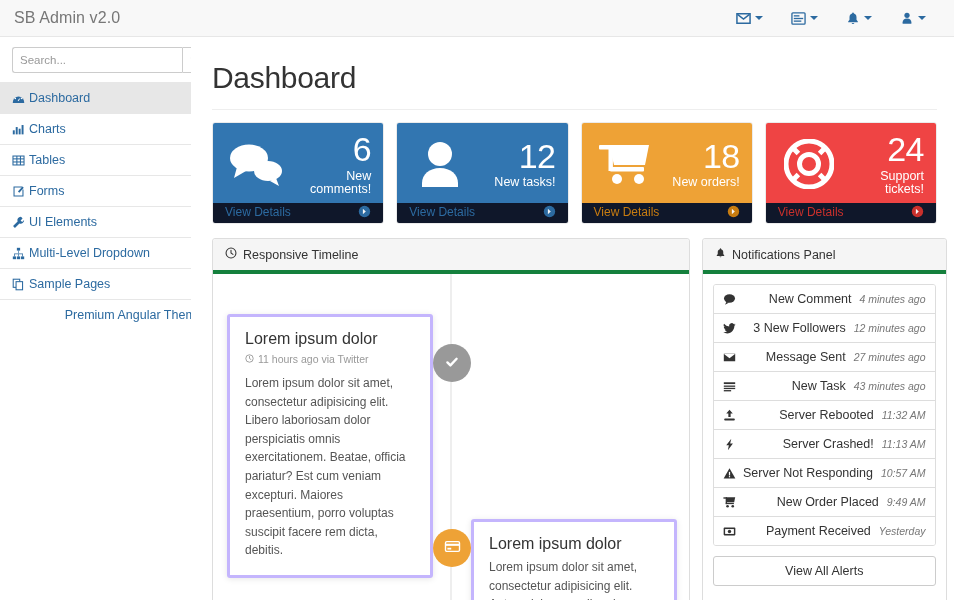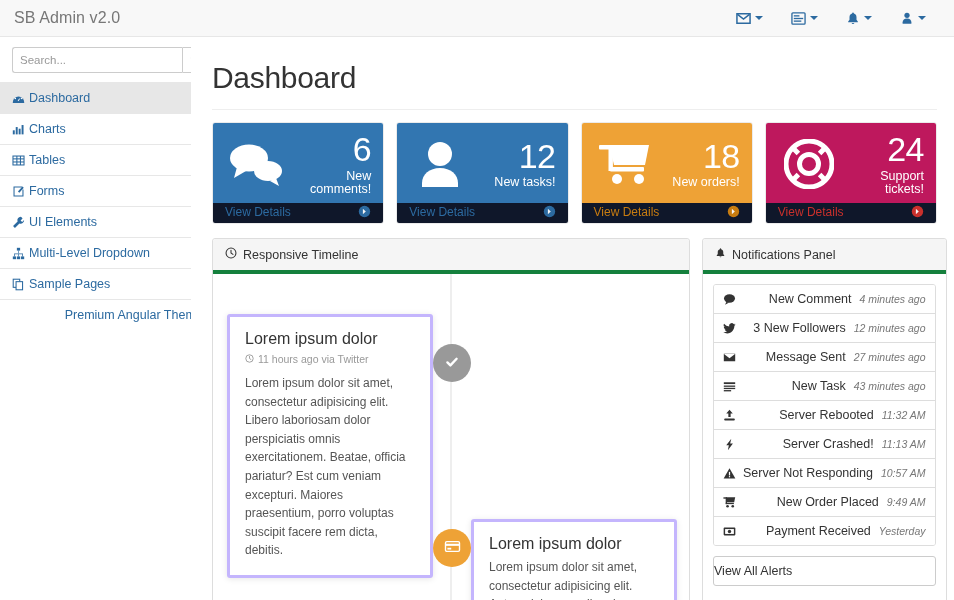--- a/index.html
+++ b/index.html
@@ -119,21 +119,21 @@
     padding: 2px 12px;
     display: flex; 
     font-size: 12px;
     cursor: pointer;
   }
   .card-footer .fl { flex: 1; }
   .card.blue .card-body { background: #3276b1; }
   .card.blue .card-footer { color: #2c6aa0; }
   .card.yellow .card-body { background: #eea236; }
   .card.yellow .card-footer { color: #c77c11; }
-  .card.red .card-body { background: #be185d; }
+  .card.red .card-body { background: #ef4444; }
   .card.red .card-footer { color: #c9302c; }
 
   
   .panels { display: flex; gap: 12px; padding: 14px 17px 0 21px; }
   .panel {
     border: 1px solid #ddd; border-radius: 3px;
     background: #fff;
   }
   .panel-heading {
     background: #f5f5f5;
@@ -180,20 +180,21 @@
     background: #fff;
   }
   .nf-row:last-child { border-bottom: none; }
   .nf-row .nico { width: 20px; flex: none; display: flex; align-items: center; color: #333; }
   .nf-row .ntxt { flex: 1; white-space: nowrap; text-align: right; }
   .nf-row .ntime { font-size: 10.5px; font-style: italic; color: #777; margin-left: 8px; white-space: nowrap; }
   .nf-btn {
     margin-top: 10px;
     border: 1px solid #ccc; border-radius: 3px;
     background: #fff;
+    text-align: center;
     padding: 7px 0;
     font-size: 12.5px; color: #333;
     cursor: pointer;
   }
 </style>
 </head>
 <body>
 
 <div class="navbar">
   <div class="brand">SB Admin v2.0</div>

